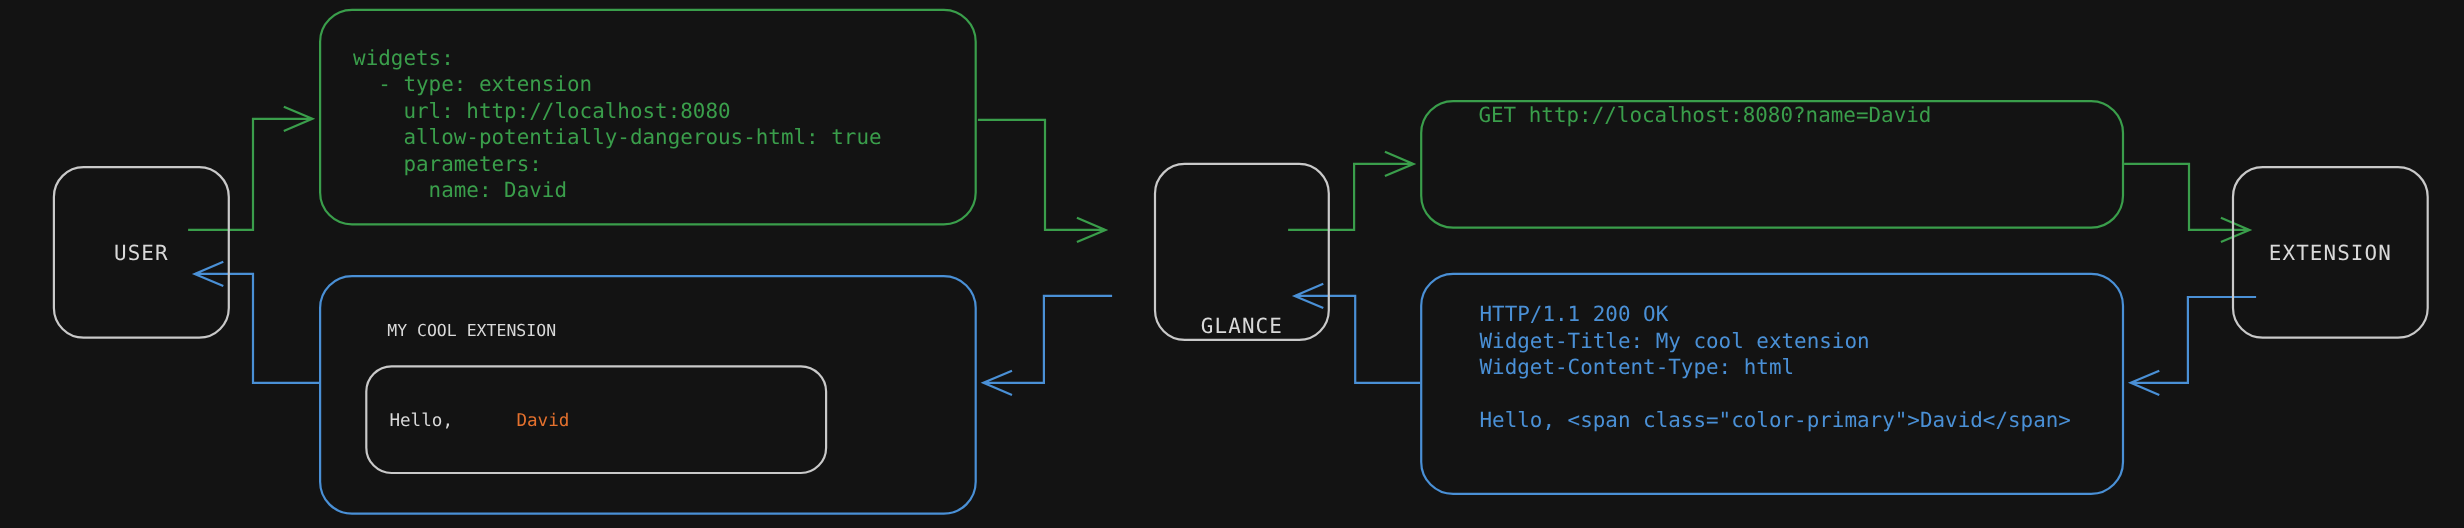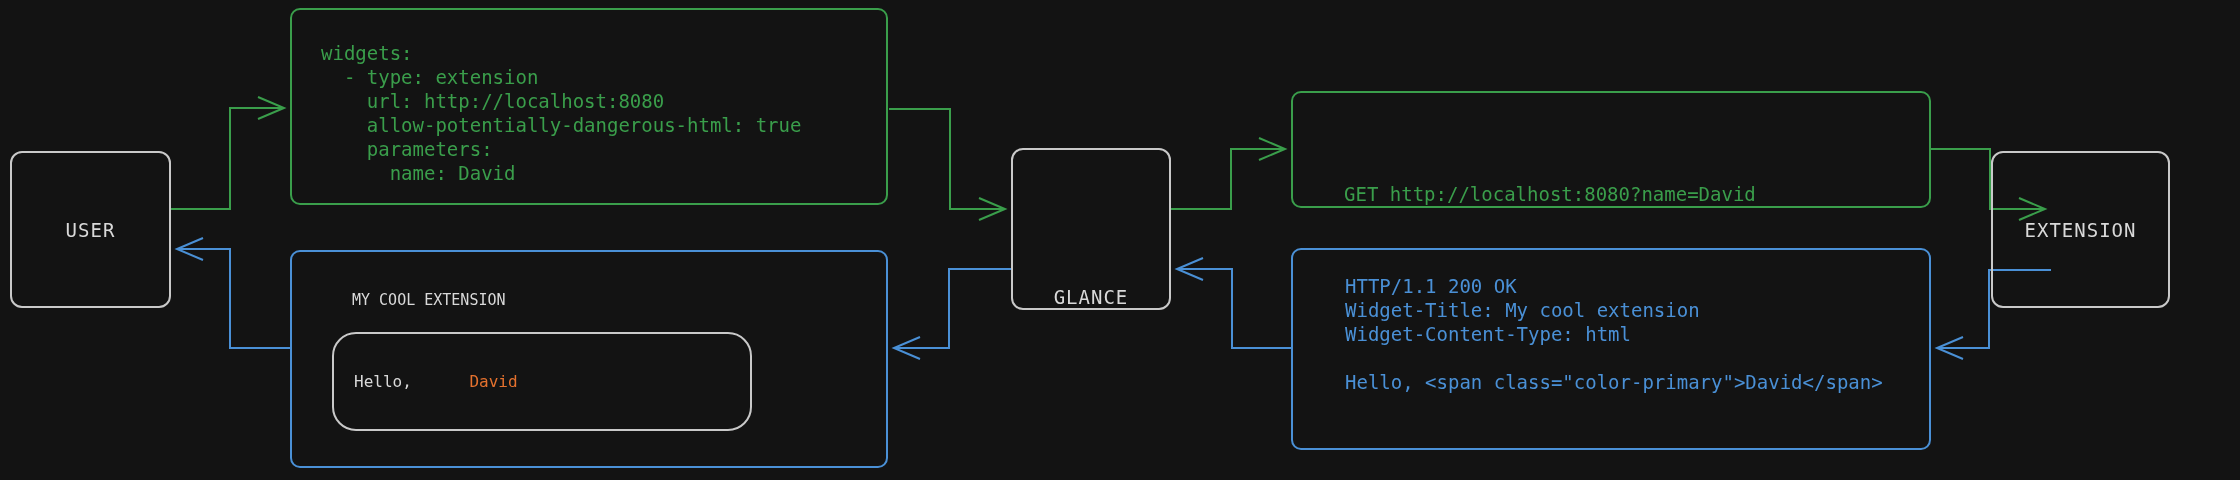--- a/index.html
+++ b/index.html
@@ -11,40 +11,40 @@
     --orange:#e4712e;
   }
   html,body{margin:0;padding:0;}
   body{
     width:2240px;height:480px;position:relative;overflow:hidden;
     background:var(--bg);
     font-family:"DejaVu Sans Mono","Liberation Mono",monospace;
   }
   .box{
     position:absolute;box-sizing:border-box;background:transparent;
-    border:2px solid var(--gray);border-radius:10px;
+    border:2px solid var(--gray);border-radius:30px;
   }
   .node{
     display:flex;align-items:center;justify-content:center;
-    border-radius:12px;color:var(--text);font-size:19px;letter-spacing:1px;
+    border-radius:28px;color:var(--text);font-size:19px;letter-spacing:1px;margin-left:38px;
   }
   .code{
     white-space:pre;font-size:19px;line-height:24px;
   }
   .green-box{border-color:var(--green);}
   .blue-box{border-color:var(--blue);}
   .green-text{color:var(--green);}
   .blue-text{color:var(--blue);}
   .gray-text{color:var(--text);}
   .orange-text{color:var(--orange);margin-left:48px;}
 
   #user-box{left:10px;top:151px;width:161px;height:157px;}
   #config-box{left:290px;top:8px;width:598px;height:197px;padding:31px 10px 0 29px;}
   #glance-box{left:1011px;top:148px;width:160px;height:162px;align-items:flex-end;}
-  #request-box{left:1291px;top:91px;width:640px;height:117px;display:flex;align-items:flex-end;padding-left:51px;}
+  #request-box{left:1291px;top:91px;width:640px;height:117px;display:flex;align-items:flex-start;padding-left:51px;}
   #extension-box{left:1991px;top:151px;width:179px;height:157px;}
   #response-box{left:1291px;top:248px;width:640px;height:202px;padding:24px 10px 0 52px;}
   #widget-box{left:290px;top:250px;width:598px;height:218px;}
   #widget-title{position:absolute;left:60px;top:39px;font-size:15px;color:var(--text);white-space:pre;}
   #widget-inner-box{position:absolute;left:40px;top:80px;width:420px;height:99px;border-radius:24px;
     display:flex;align-items:center;padding-left:20px;font-size:16px;white-space:pre;}
 
   #connector-layer{position:absolute;left:0;top:0;}
   .wire{fill:none;stroke-width:2px;}
   .wire-green{stroke:var(--green);}

